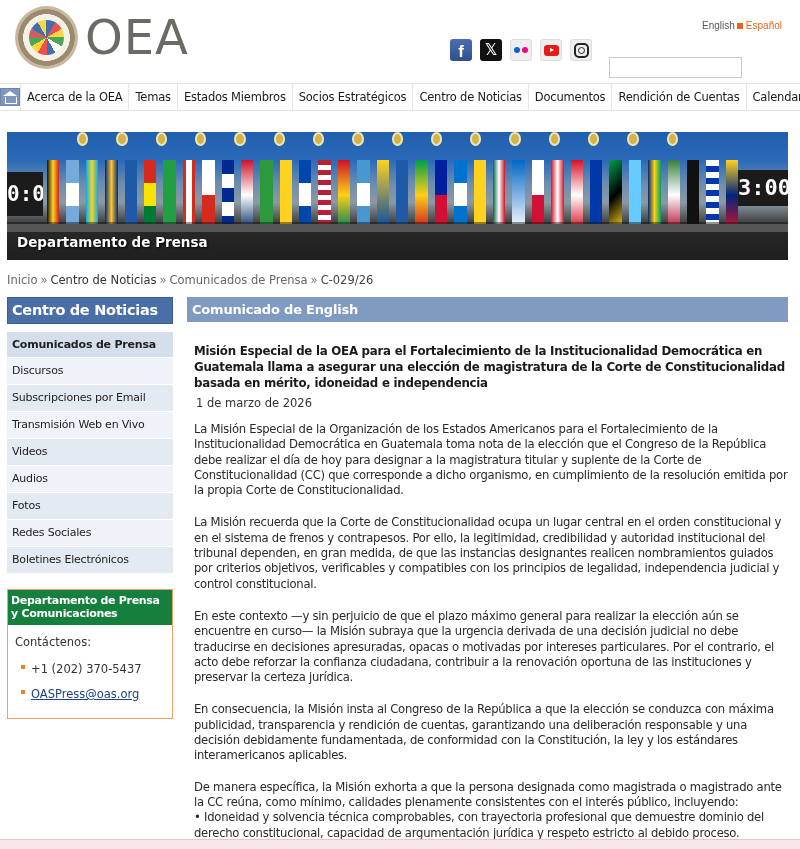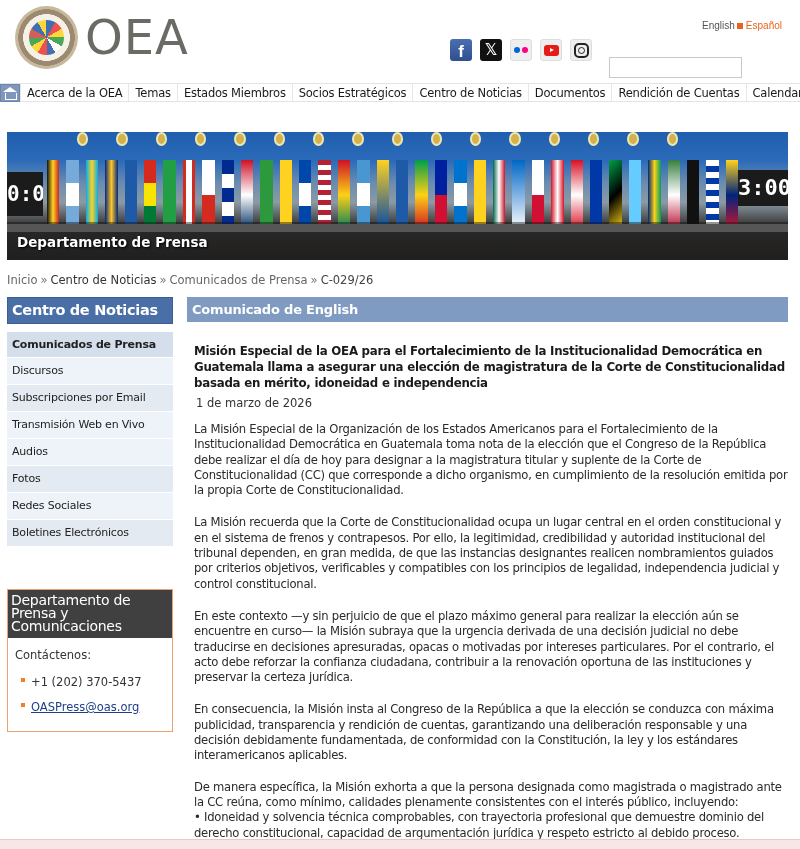--- a/index.html
+++ b/index.html
@@ -29,21 +29,21 @@
     .ic-yt { background: #eee; border: 1px solid #ddd; }
     .ic-yt span { display: block; width: 15px; height: 11px; background: #e41b17; border-radius: 3px; position: relative; }
     .ic-yt span::after { content: ""; position: absolute; left: 6px; top: 3px; border-left: 4px solid #fff; border-top: 2.5px solid transparent; border-bottom: 2.5px solid transparent; }
     .ic-ig { background: #eee; border: 1px solid #ddd; }
     .ic-ig span { display: block; width: 15px; height: 15px; border: 2px solid #222; border-radius: 5px; position: relative; }
     .ic-ig span::after { content: ""; position: absolute; left: 2px; top: 2px; width: 5px; height: 5px; border: 1.6px solid #222; border-radius: 50%; }
 
     .search-input { position: absolute; left: 609px; top: 57px; width: 133px; height: 21px; border: 1px solid #c9c9c9; background: #fff; font-size: 11px; padding: 0 4px; }
 
     
-    .nav { position: absolute; left: 0; top: 83px; width: 800px; height: 19px; border-top: 1px solid #e4e4e4; border-bottom: 1px solid #e4e4e4; display: flex; align-items: stretch; }
+    .nav { position: absolute; left: 0; top: 83px; width: 800px; height: 28px; border-top: 1px solid #e4e4e4; border-bottom: 1px solid #e4e4e4; display: flex; align-items: stretch; }
     .nav .home { width: 39px; display: flex; align-items: center; justify-content: center; border-right: 1px solid #e6e6e6; }
     .nav .home span { display: block; width: 20px; height: 18px; background: #7f97bd; border: 1px solid #6c86ae; position: relative; }
     .nav .home span::before { content: ""; position: absolute; left: 2px; top: 2px; border-left: 7px solid transparent; border-right: 7px solid transparent; border-bottom: 5px solid #fff; }
     .nav .home span::after { content: ""; position: absolute; left: 4px; top: 8px; width: 10px; height: 6px; border: 1.5px solid #fff; border-top: none; }
     .nav a { display: flex; align-items: center; padding: 0 6px; font-family: "DejaVu Sans", sans-serif; font-size: 11.5px; color: #1a1a1a; text-decoration: none; border-right: 1px solid #e6e6e6; white-space: nowrap; letter-spacing: -0.2px; }
 
     
     .banner { position: absolute; left: 7px; top: 132px; width: 781px; height: 128px; overflow: hidden;
       background: linear-gradient(180deg, #1f5fae 0%, #2a6ab8 22%, #6b8caf 40%, #8b9aa5 55%, #3b3a39 72%, #2c2a29 100%); }
     .banner .seals { position: absolute; left: 70px; top: 0; right: 110px; height: 16px; display: flex; gap: 28px; }
@@ -65,21 +65,21 @@
     
     .sidebar { position: absolute; left: 7px; top: 297px; width: 166px; }
     .side-head { height: 27px; background: #4a6ea6; border: 1px solid #3b5d93; color: #fff; font-family: "DejaVu Sans", sans-serif; font-weight: bold; font-size: 14.5px; line-height: 25px; padding-left: 4px; letter-spacing: -0.3px; }
     .side-list { margin-top: 8px; }
     .side-item { display: block; height: 27px; line-height: 26px; font-family: "DejaVu Sans", sans-serif; font-size: 11px; color: #222; padding-left: 5px; border-bottom: 1px solid #fff; text-decoration: none; letter-spacing: -0.2px; }
     .side-item.odd { background: #eef3fa; }
     .side-item.even { background: #e4eaf2; }
     .side-item.active { background: #d5deeb; font-weight: bold; height: 26px; }
 
     .contact { position: absolute; left: 7px; top: 589px; width: 166px; border: 1px solid #f0a070; }
-    .contact-head { background: #404040; color: #fff; font-family: "DejaVu Sans", sans-serif; font-weight: normal; font-size: 14px; line-height: 13px; padding: 4px 3px 5px 3px; letter-spacing: -0.3px; }
+    .contact-head { background: #15803d; color: #fff; font-family: "DejaVu Sans", sans-serif; font-weight: bold; font-size: 11px; line-height: 13px; padding: 4px 3px 5px 3px; letter-spacing: -0.3px; }
     .contact-body { padding: 10px 0 6px 7px; font-family: "DejaVu Sans", sans-serif; font-size: 11.5px; color: #333; }
     .contact-body .label { margin-bottom: 13px; }
     .contact-body ul { list-style: none; padding-left: 16px; }
     .contact-body li { position: relative; margin-bottom: 11px; }
     .contact-body li::before { content: ""; position: absolute; left: -10px; top: 3px; width: 4px; height: 4px; background: #f07f2c; }
     .contact-body a { color: #1f3f8a; text-decoration: underline; }
 
     
     .main { position: absolute; left: 187px; top: 297px; width: 601px; }
     .main-head { height: 25px; background: #7f9bc2; color: #fff; font-family: "DejaVu Sans", sans-serif; font-weight: bold; font-size: 13px; line-height: 25px; padding-left: 5px; letter-spacing: -0.2px; }
@@ -205,20 +205,21 @@
   <a>Inicio</a><span class="sep">»</span><a class="dark">Centro de Noticias</a><span class="sep">»</span><a>Comunicados de Prensa</a><span class="sep">»</span><span>C-029/26</span>
 </div>
 
 <div class="sidebar">
   <div class="side-head">Centro de Noticias</div>
   <div class="side-list">
     <a class="side-item active">Comunicados de Prensa</a>
     <a class="side-item odd">Discursos</a>
     <a class="side-item even">Subscripciones por Email</a>
     <a class="side-item odd">Transmisión Web en Vivo</a>
+    <a class="side-item even">Videos</a>
     <a class="side-item odd">Audios</a>
     <a class="side-item even">Fotos</a>
     <a class="side-item odd">Redes Sociales</a>
     <a class="side-item even">Boletines Electrónicos</a>
   </div>
 </div>
 
 <div class="contact">
   <div class="contact-head">Departamento de Prensa y Comunicaciones</div>
   <div class="contact-body">

